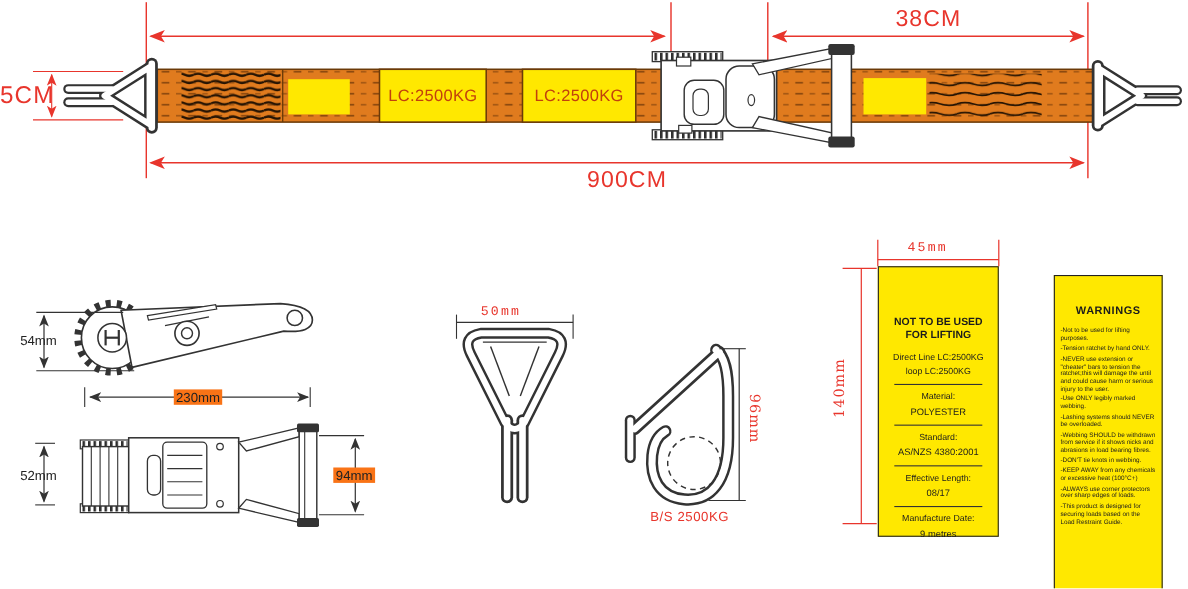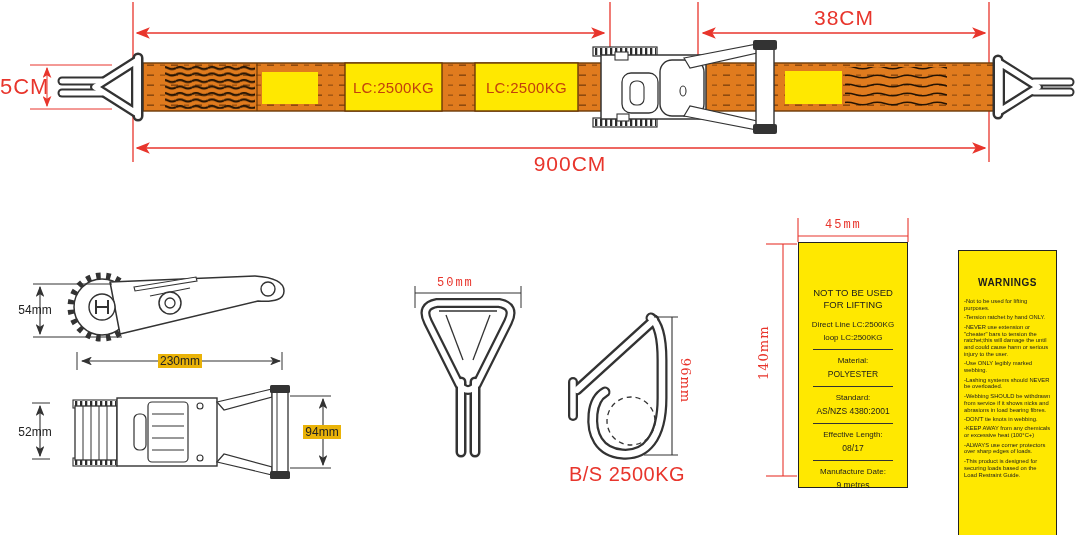--- a/index.html
+++ b/index.html
@@ -17,26 +17,26 @@
   
   .t{position:absolute;white-space:nowrap;}
   .dimR{color:var(--red);font-size:21px;letter-spacing:1px;text-align:center;}
   .dimR5{color:var(--red);font-size:22px;letter-spacing:1px;text-align:left;}
   .mmK{color:#222;font-size:12px;text-align:center;}
   .mmSer{color:var(--red);font-family:Liberation Mono, monospace;font-size:12px;letter-spacing:2px;}
   .vtxt{writing-mode:vertical-rl;color:var(--red);font-family:"DejaVu Serif",serif;font-size:13px;letter-spacing:1px;}
   .vup{transform:rotate(180deg);}
   .lcTxt{display:flex;align-items:center;justify-content:center;color:#c2410c;
          font-size:15px;font-weight:500;letter-spacing:.3px;}
-  .wbg{background:#eab308;padding:0 2px;}
-  .bsTxt{color:var(--red);font-size:20px;text-align:center;letter-spacing:.5px;}
+  .wbg{background:#f97316;padding:0 2px;}
+  .bsTxt{color:var(--red);font-size:12px;text-align:center;letter-spacing:.5px;}
   
   .label{position:absolute;background:var(--yellow);border:1.5px solid #222;box-sizing:border-box;color:#1c1c1c;}
   #specLabel{left:798px;top:242px;width:110px;height:246px;text-align:center;padding:44px 4px 0;}
-  .sl-t1{font-size:9.5px;font-weight:normal;line-height:1.25;}
+  .sl-t1{font-size:9.5px;font-weight:bold;line-height:1.25;}
   .sl-r{font-size:8px;margin-top:9px;}
   .sl-r2{font-size:8px;margin-top:4px;}
   .sl-hr{border:0;border-top:1px solid #333;margin:7px 10px 0;}
   .sl-h{font-size:8px;margin-top:6px;}
   .sl-v{font-size:8.5px;font-weight:normal;margin-top:4px;}
   #warnLabel{left:958px;top:250px;width:99px;height:296px;padding:0 5px;box-sizing:border-box;}
   .wl-title{margin-top:26px;text-align:center;font-weight:bold;font-size:10px;letter-spacing:.5px;}
   .wl-items{margin-top:10px;}
   .wl-i{font-size:5.8px;line-height:1.18;margin-bottom:2.6px;text-align:left;}
 </style>

